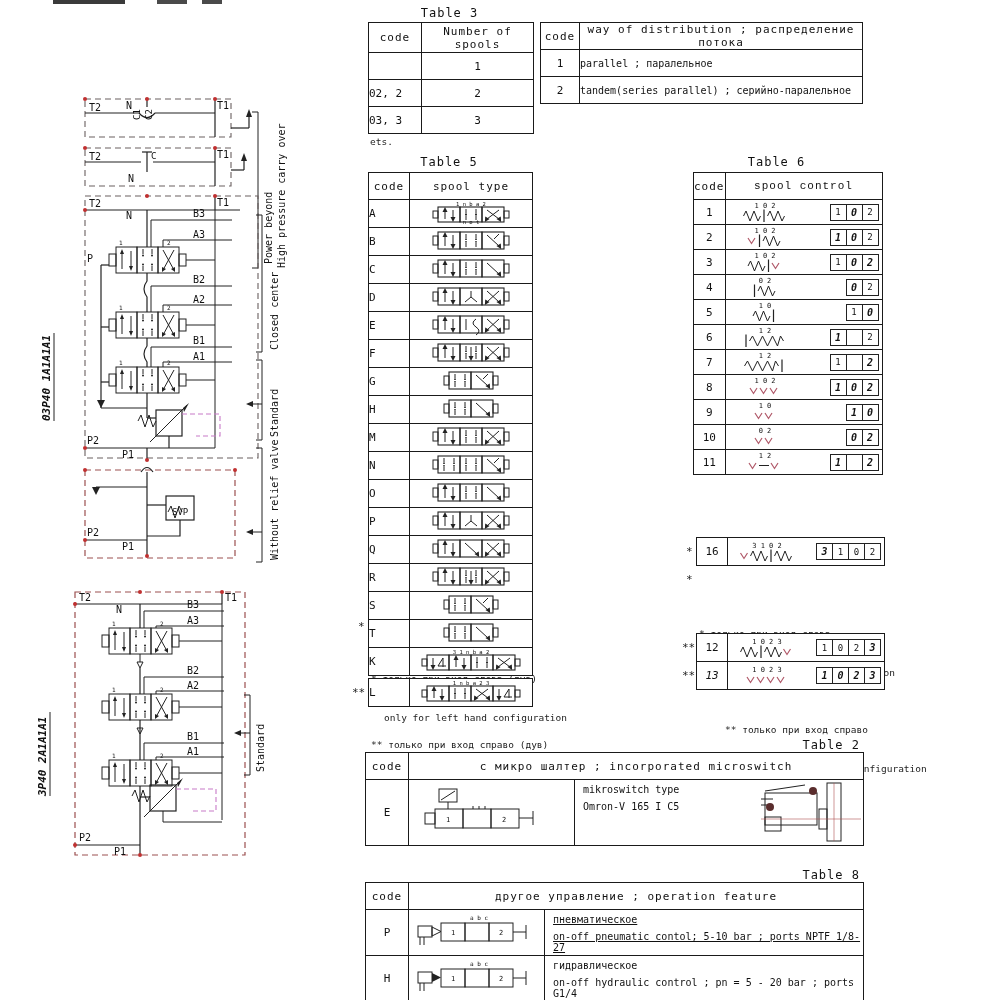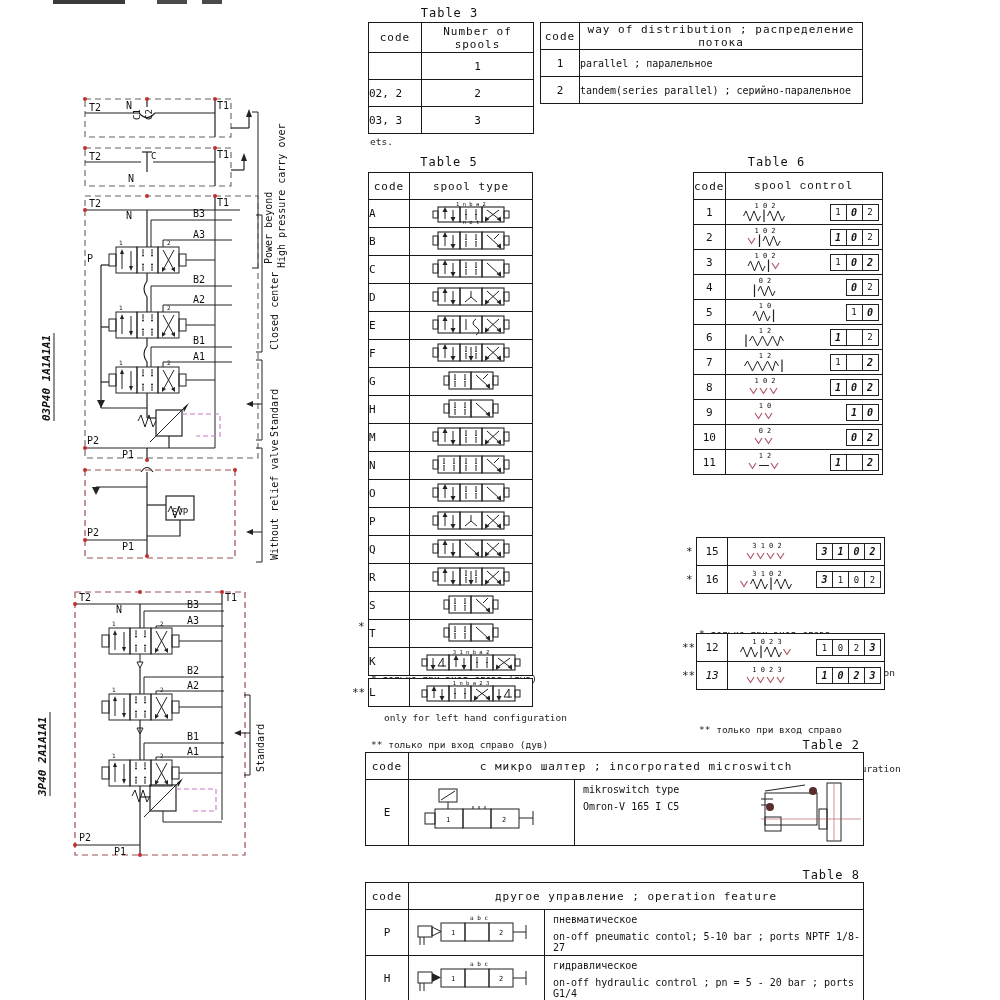--- a/index.html
+++ b/index.html
@@ -978,40 +978,20 @@
               </div>
             </div>
           </td>
         </tr>
       </tbody>
   </table>
 
   <table class="tbl" style="left:696px;top:537px;">
     <tbody id="t6ext1">
         <tr style="height: 28px;">
-          <td class="codecell" style="width: 30px;">15</td>
-          <td class="ctrlcell" style="width: 150px;">
-            <div class="ctrlwrap">
-              <svg width="72" height="22" viewBox="0 0 72 22">
-                <text x="36" y="6.5" font-size="7" text-anchor="middle" fill="#111">3 1 0 2</text>
-                <path d="M16,12 L19.5,17.5 L23,12" stroke="#b05868" stroke-width="1.2" fill="none"></path>
-                <path d="M26,12 L29.5,17.5 L33,12" stroke="#b05868" stroke-width="1.2" fill="none"></path>
-                <path d="M36,12 L39.5,17.5 L43,12" stroke="#b05868" stroke-width="1.2" fill="none"></path>
-                <path d="M46,12 L49.5,17.5 L53,12" stroke="#b05868" stroke-width="1.2" fill="none"></path>
-              </svg>
-              <div class="boxrow">
-                <span class="nbx em">3</span>
-                <span class="nbx em">1</span>
-                <span class="nbx em">0</span>
-                <span class="nbx em">2</span>
-              </div>
-            </div>
-          </td>
-        </tr>
-        <tr style="height: 28px;">
           <td class="codecell" style="width: 30px;">16</td>
           <td class="ctrlcell" style="width: 150px;">
             <div class="ctrlwrap">
               <svg width="72" height="22" viewBox="0 0 72 22">
                 <text x="36" y="6.5" font-size="7" text-anchor="middle" fill="#111">3 1 0 2</text>
                 <path d="M9.5,12 L13,17.5 L16.5,12" stroke="#b05868" stroke-width="1.2" fill="none"></path>
                 <polyline points="19.5,15 22,10 26,20 30,10 34,20 36.5,15" stroke="#222" stroke-width="1" fill="none"></polyline>
                 <line x1="40" y1="8.5" x2="40" y2="21" stroke="#222" stroke-width="1.2"></line>
                 <polyline points="43.5,15 46,10 50,20 54,10 58,20 60.5,15" stroke="#222" stroke-width="1" fill="none"></polyline>
               </svg>
@@ -1071,21 +1051,21 @@
                 <span class="nbx em">2</span>
                 <span class="nbx em">3</span>
               </div>
             </div>
           </td>
         </tr>
       </tbody>
   </table>
   <span class="mark" style="left:682px;top:641px;">**</span>
   <span class="mark" style="left:682px;top:669px;">**</span>
-  <div class="note" style="left:699px;top:697px;">
+  <div class="note" style="left:725px;top:697px;">
     <div>** только при вход справо</div>
     <div class="ind">only for right hand configuration</div>
   </div>
 
   <div class="title tr" style="left:640px;top:738px;width:220px;">Table 2</div>
   <table class="tbl" style="left:365px;top:752px;">
     <tbody>
         <tr style="height:27px;">
       <th class="hdr" style="width:42px;">code</th>
       <th class="hdr" colspan="2" style="width:453px;">с микро шалтер ; incorporated microswitch</th>
@@ -1149,21 +1129,21 @@
           <rect x="51" y="11" width="24" height="18" class="lnt"></rect>
           <rect x="75" y="11" width="24" height="18" class="lnt"></rect>
           <text x="37" y="23" font-size="7">1</text>
           <text x="85" y="23" font-size="7">2</text>
           <line x1="99" y1="20" x2="112" y2="20" class="lnt"></line>
           <line x1="112" y1="13" x2="112" y2="27" class="lnt"></line>
           <line x1="6" y1="25" x2="6" y2="33" class="lnt"></line>
               <line x1="10" y1="25" x2="10" y2="33" class="lnt"></line>
         </svg>
       </td>
-      <td style="width:318px;vertical-align:top;">
+      <td style="width:318px;vertical-align:top;text-decoration:underline;">
         <div class="desc1">пневматическое</div>
         <div class="desc2">on-off pneumatic contol; 5-10 bar ; ports NPTF 1/8-27</div>
       </td>
     </tr>
     <tr style="height:45px;">
       <td class="codecell">H</td>
       <td class="tc">
         <svg width="126" height="38" viewBox="0 0 126 38">
           <text x="56" y="8" font-size="6">a b c</text>
           <rect x="4" y="14" width="14" height="11" class="lnt"></rect>

